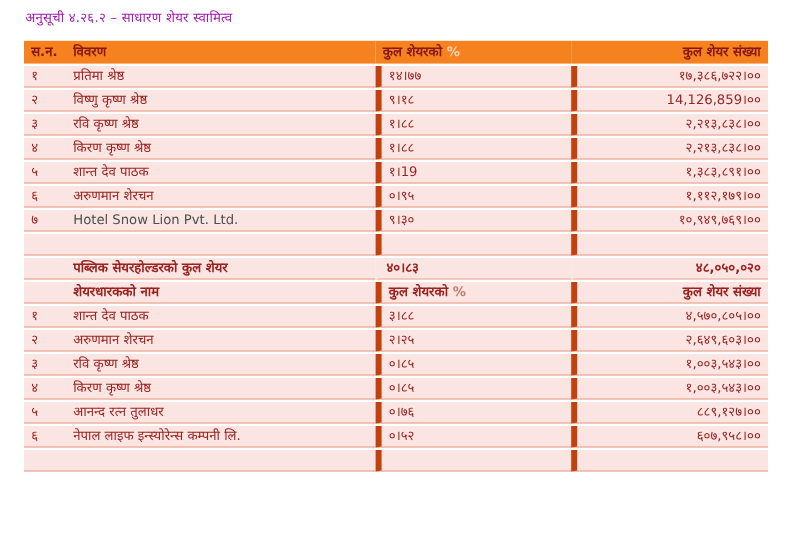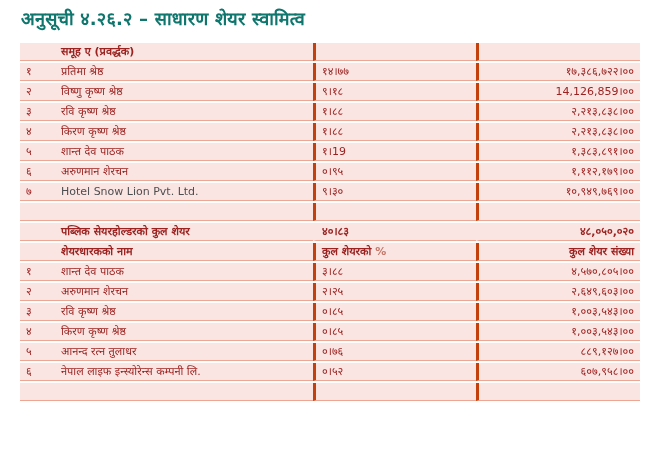--- a/index.html
+++ b/index.html
@@ -1,21 +1,21 @@
 <!DOCTYPE html>
 <html><head>
 <meta charset="utf-8">
 <style>
   html,body{margin:0;padding:0;}
   body{
     width:659px;height:464px;background:#ffffff;overflow:hidden;
     font-family:"DejaVu Sans","Liberation Sans",sans-serif;
   }
   .title{
-    margin:6px 0 0 21px;font-size:18px;font-weight:bold;color:#0f766e;
+    margin:6px 0 0 21px;font-size:11px;font-weight:normal;color:#a21caf;
     letter-spacing:.2px;
   }
   table{
     margin:11px 0 0 20px;width:620px;table-layout:fixed;
     border-collapse:separate;border-spacing:0 2px;
   }
   col.c-sn{width:35px;}
   col.c-desc{width:258px;}
   col.c-pct{width:163px;}
   col.c-count{width:164px;}
@@ -23,21 +23,21 @@
     font-size:11px;height:15px;line-height:15px;vertical-align:middle;
     padding:1px 6px;overflow:hidden;white-space:nowrap;
   }
   th{
     background:#f5821f;color:#891810;text-align:left;font-weight:bold;
     height:17px;
   }
   td{
     background:#fbe5e2;border-bottom:1px solid #eda693;color:#9a2321;
   }
-  td.divL{border-left:3px solid #c2410c;}
+  td.divL{border-left:5px solid #c2410c;}
   td.nodiv{border-left:3px solid transparent;}
   td.num,th.num{text-align:right;}
   .b{font-weight:bold;}
   .latin{color:#4d4e50;}
   .pctsym-h{color:#fbd4b9;font-weight:bold;}
   .pctsym-s{color:#c4796a;font-weight:bold;}
 </style>
 </head>
 <body>
 
@@ -45,27 +45,27 @@
 
 <table>
   <colgroup>
     <col class="c-sn">
       <col class="c-desc">
       <col class="c-pct">
       <col class="c-count">
   </colgroup>
 
   <tbody>
+      <tr>
+    <th>स.न.</th>
+    <th>विवरण</th>
+    <th><span>कुल शेयरको</span> <span class="pctsym-h">%</span></th>
+    <th class="num">कुल शेयर संख्या</th>
+  </tr>
 
-  <tr>
-    <td></td>
-    <td class="b">समूह ए (प्रवर्द्धक)</td>
-    <td class="divL"></td>
-    <td class="divL"></td>
-  </tr>
 
   <tr>
     <td>१</td>
     <td>प्रतिमा श्रेष्ठ</td>
     <td class="divL">१४।७७</td>
     <td class="divL num">१७,३८६,७२२।००</td>
   </tr>
   <tr>
     <td>२</td>
     <td>विष्णु कृष्ण श्रेष्ठ</td>

